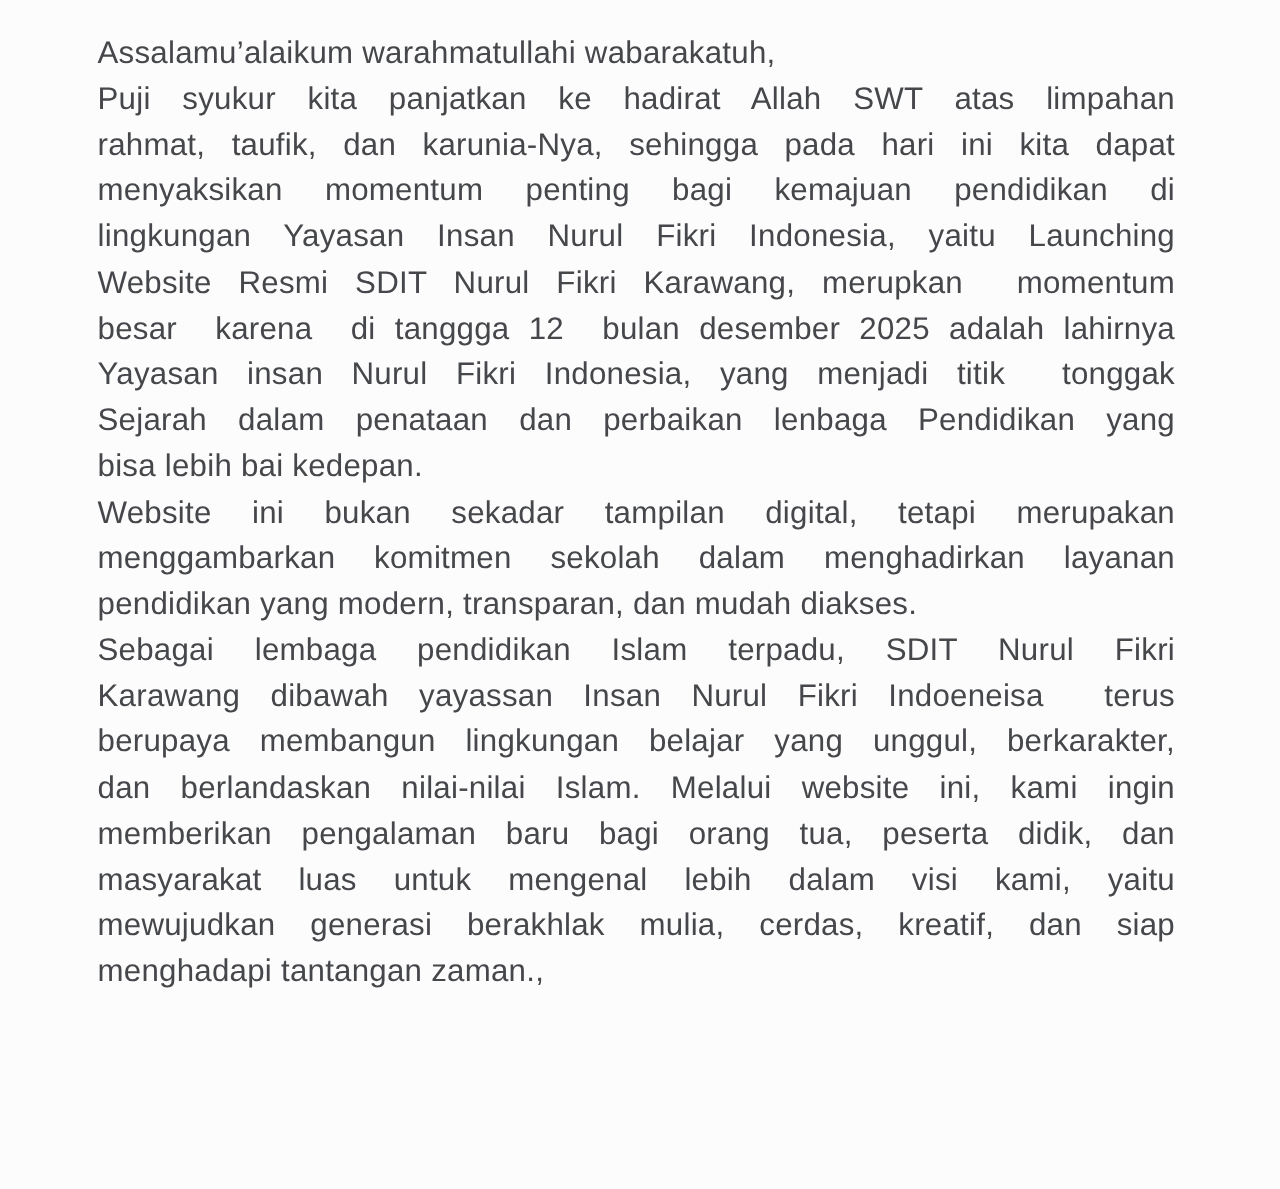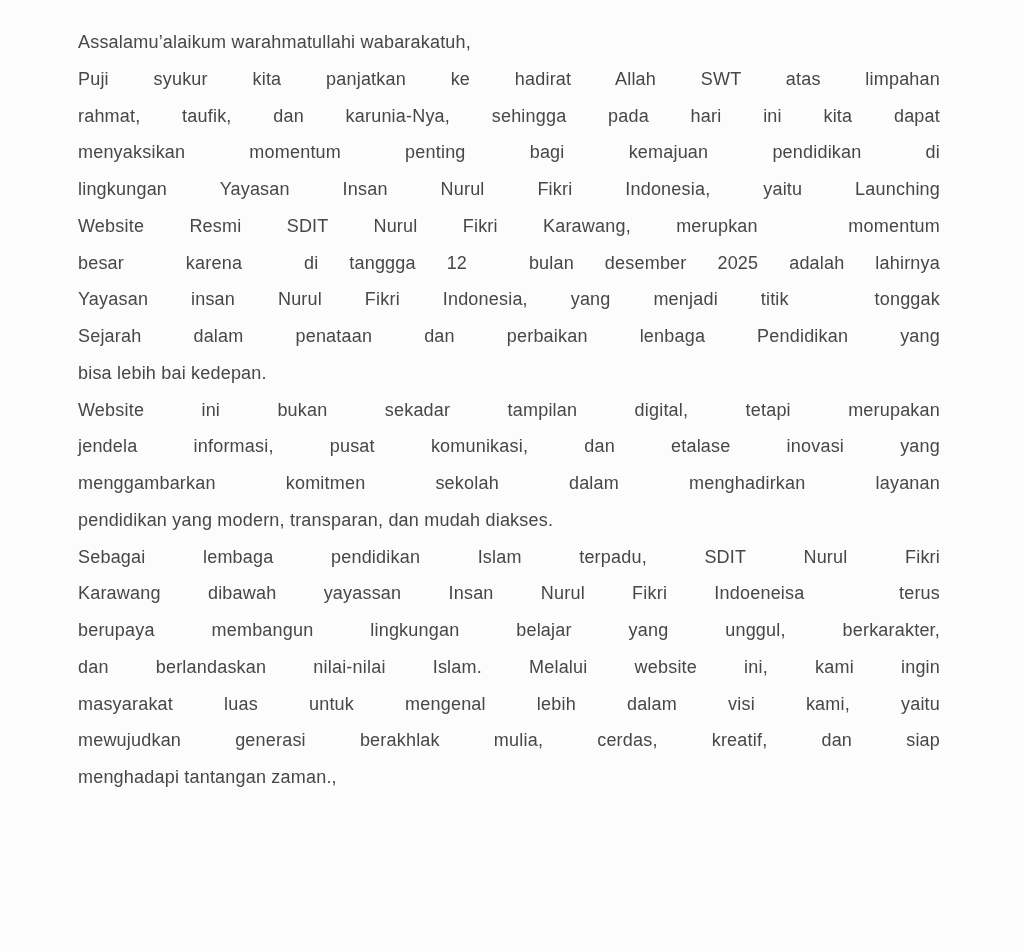--- a/index.html
+++ b/index.html
@@ -13,21 +13,21 @@
     background: var(--page-bg, #fcfcfc);
     overflow: hidden;
     font-family: "Liberation Sans", sans-serif;
   }
   .text-block {
     position: absolute;
     top: 24px;
     left: 78px;
     width: 862px;
     color: var(--text-color, #45474a);
-    font-size: 18px;
+    font-size: 25px;
     line-height: 36.75px;
     letter-spacing: 0.2px;
     font-weight: 400;
   }
   .line {
     text-align: justify;
     text-align-last: justify;
     white-space: normal;
   }
   .line.para-end {
@@ -49,29 +49,29 @@
         <div class="line">menyaksikan momentum penting bagi kemajuan pendidikan di</div>
         <div class="line">lingkungan Yayasan Insan Nurul Fikri Indonesia, yaitu Launching</div>
         <div class="line">Website Resmi SDIT Nurul Fikri Karawang, merupkan&nbsp; momentum</div>
         <div class="line">besar&nbsp; karena&nbsp; di tanggga 12&nbsp; bulan desember 2025 adalah lahirnya</div>
         <div class="line">Yayasan insan Nurul Fikri Indonesia, yang menjadi titik&nbsp; tonggak</div>
         <div class="line">Sejarah dalam penataan dan perbaikan lenbaga Pendidikan yang</div>
         <div class="line para-end">bisa lebih bai kedepan.</div>
       </div>
       <div>
         <div class="line">Website ini bukan sekadar tampilan digital, tetapi merupakan</div>
-        <div class="line">jendela informasi, pusat komunikasi, dan etalase inovasi yang</div>
         <div class="line">menggambarkan komitmen sekolah dalam menghadirkan layanan</div>
         <div class="line para-end">pendidikan yang modern, transparan, dan mudah diakses.</div>
       </div>
       <div>
         <div class="line">Sebagai lembaga pendidikan Islam terpadu, SDIT Nurul Fikri</div>
         <div class="line">Karawang dibawah yayassan Insan Nurul Fikri Indoeneisa&nbsp; terus</div>
         <div class="line">berupaya membangun lingkungan belajar yang unggul, berkarakter,</div>
         <div class="line">dan berlandaskan nilai-nilai Islam. Melalui website ini, kami ingin</div>
+        <div class="line">memberikan pengalaman baru bagi orang tua, peserta didik, dan</div>
         <div class="line">masyarakat luas untuk mengenal lebih dalam visi kami, yaitu</div>
         <div class="line">mewujudkan generasi berakhlak mulia, cerdas, kreatif, dan siap</div>
         <div class="line para-end">menghadapi tantangan zaman.,</div>
       </div>
       <div>
       </div>
     </div>
 </div>
 
 </body></html>

